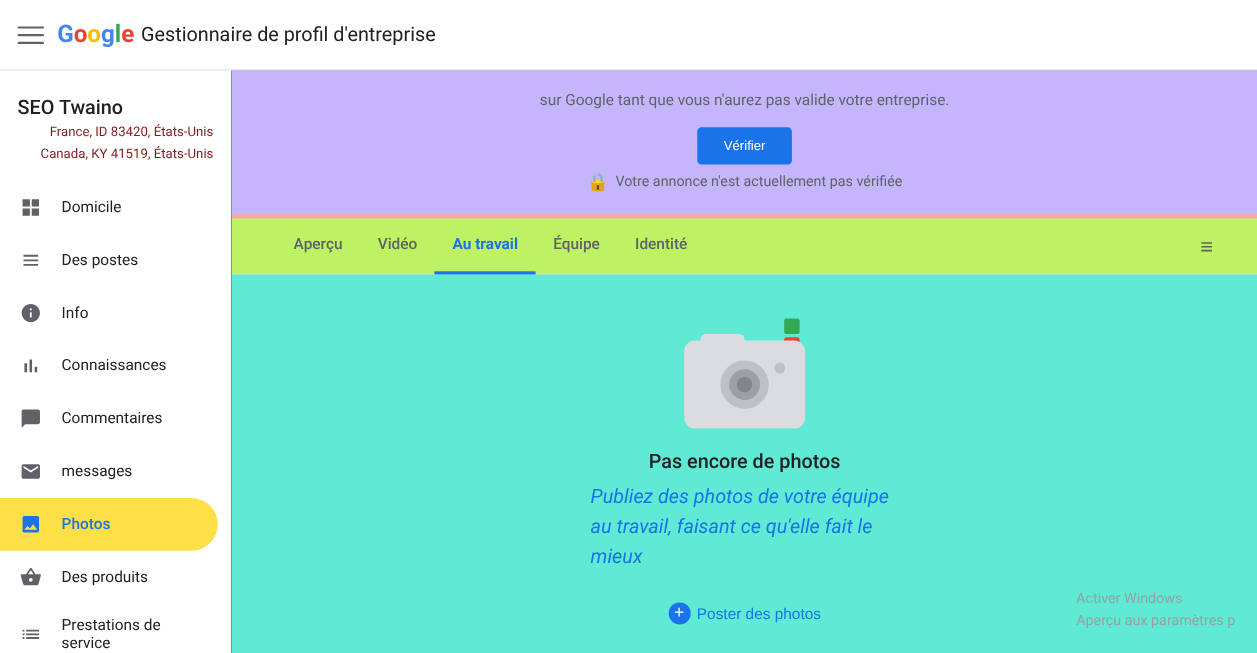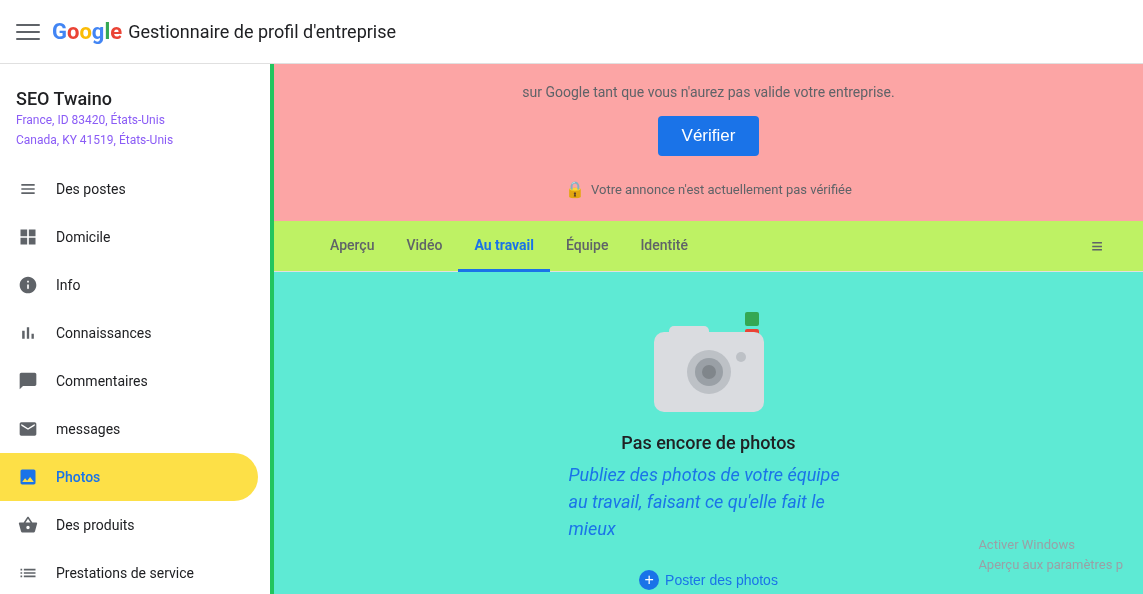--- a/index.html
+++ b/index.html
@@ -29,31 +29,31 @@
     .g-red { color: #EA4335; }
     .g-yellow { color: #FBBC05; }
     .g-green { color: #34A853; }
     .header-title { font-size: 18px; color: #202124; font-weight: 400; }
 
     
     .body { display: flex; flex: 1; overflow: hidden; }
 
     
     .sidebar {
-      width: 274px;
+      width: 211px;
       flex-shrink: 0;
-      border-right: 4px solid #22c55e;
+      border-right: 1px solid #22c55e;
       padding-top: 12px;
       overflow-y: auto;
     }
     .business-info {
       padding: 12px 16px 16px 16px;
     }
     .business-name { font-size: 18px; font-weight: 500; color: #202124; }
-    .business-location { font-size: 12px; color: #8b5cf6; margin-top: 2px; line-height: 1.5; }
+    .business-location { font-size: 12px; color: #7f1d1d; margin-top: 2px; line-height: 1.5; text-align: right; }
 
     .nav-item {
       display: flex;
       align-items: center;
       padding: 12px 16px;
       cursor: pointer;
       border-radius: 0 24px 24px 0;
       margin-right: 12px;
       color: #202124;
       font-size: 14px;
@@ -73,39 +73,39 @@
       display: flex;
       flex-direction: column;
     }
 
     
     .top-banner {
       padding: 20px 40px;
       display: flex;
       flex-direction: column;
       align-items: center;
-      border-bottom: 2px solid #fca5a5;
-      background: #fca5a5;
+      border-bottom: 4px solid #fca5a5;
+      background: #c4b5fd;
     }
     .banner-text {
       font-size: 14px;
       color: #5f6368;
       margin-bottom: 16px;
       text-align: center;
     }
     .verify-btn {
       background: #1a73e8;
       color: #fff;
       border: none;
       border-radius: 4px;
       padding: 10px 24px;
-      font-size: 17px;
+      font-size: 12px;
       font-weight: 500;
       cursor: pointer;
-      margin-bottom: 24px;
+      margin-bottom: 6px;
     }
     .unverified-notice {
       display: flex;
       align-items: center;
       gap: 6px;
       font-size: 13px;
       color: #5f6368;
     }
     .lock-icon { font-size: 16px; }
 
@@ -291,33 +291,33 @@
   <div class="sidebar">
     <div class="business-info">
       <div class="business-name">SEO Twaino</div>
       <div class="business-location">France, ID 83420, États-Unis</div>
       <div class="business-location">Canada, KY 41519, États-Unis</div>
     </div>
 
     <div class="nav-item">
       <div class="nav-icon">
         <svg width="20" height="20" viewBox="0 0 24 24" fill="#5f6368">
+            <path d="M3 3h8v8H3zm0 10h8v8H3zM13 3h8v8h-8zm0 10h8v8h-8z"></path>
+          </svg>
+      </div>
+      <span>Domicile</span>
+    </div>
+
+    <div class="nav-item">
+      <div class="nav-icon">
+        <svg width="20" height="20" viewBox="0 0 24 24" fill="#5f6368">
             <path d="M4 6h16v2H4zm0 5h16v2H4zm0 5h16v2H4z"></path>
           </svg>
       </div>
       <span>Des postes</span>
-    </div>
-
-    <div class="nav-item">
-      <div class="nav-icon">
-        <svg width="20" height="20" viewBox="0 0 24 24" fill="#5f6368">
-            <path d="M3 3h8v8H3zm0 10h8v8H3zM13 3h8v8h-8zm0 10h8v8h-8z"></path>
-          </svg>
-      </div>
-      <span>Domicile</span>
     </div>
 
     <div class="nav-item">
       <div class="nav-icon">
         <svg width="20" height="20" viewBox="0 0 24 24" fill="#5f6368">
             <path d="M12 2C6.48 2 2 6.48 2 12s4.48 10 10 10 10-4.48 10-10S17.52 2 12 2zm0 15c-.55 0-1-.45-1-1v-4c0-.55.45-1 1-1s1 .45 1 1v4c0 .55-.45 1-1 1zm1-8h-2V7h2v2z"></path>
           </svg>
       </div>
       <span>Info</span>
     </div>

